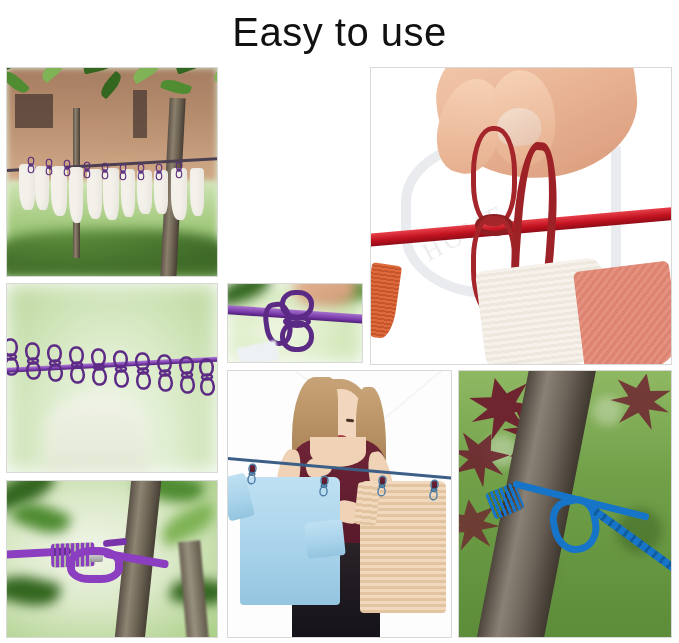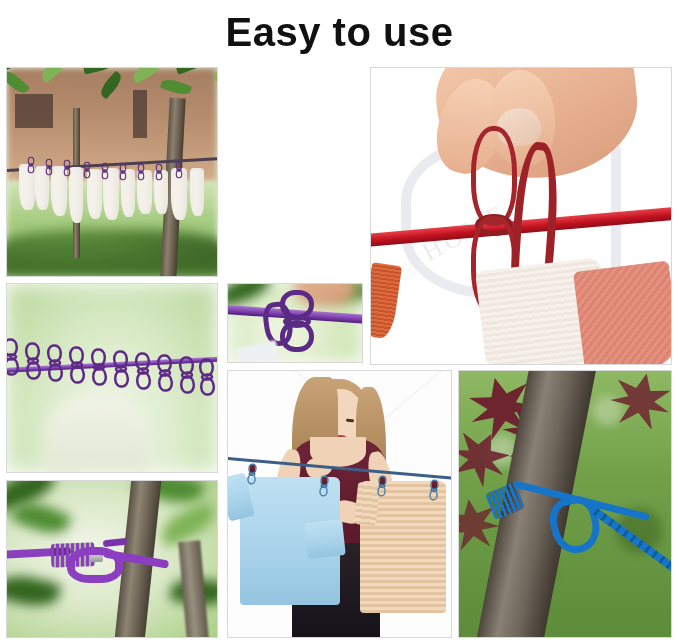--- a/index.html
+++ b/index.html
@@ -15,21 +15,21 @@
     font-family: "Liberation Sans", sans-serif;
   }
 
   #page-title {
     position: absolute;
     left: 0;
     top: 6px;
     width: 679px;
     text-align: center;
     font-size: 40px;
-    font-weight: 700;
+    font-weight: 400;
     letter-spacing: 0.5px;
     color: #111111;
     line-height: 52px;
     white-space: nowrap;
   }
 
   .panel {
     position: absolute;
     overflow: hidden;
     border: 1px solid #d8d8d8;

